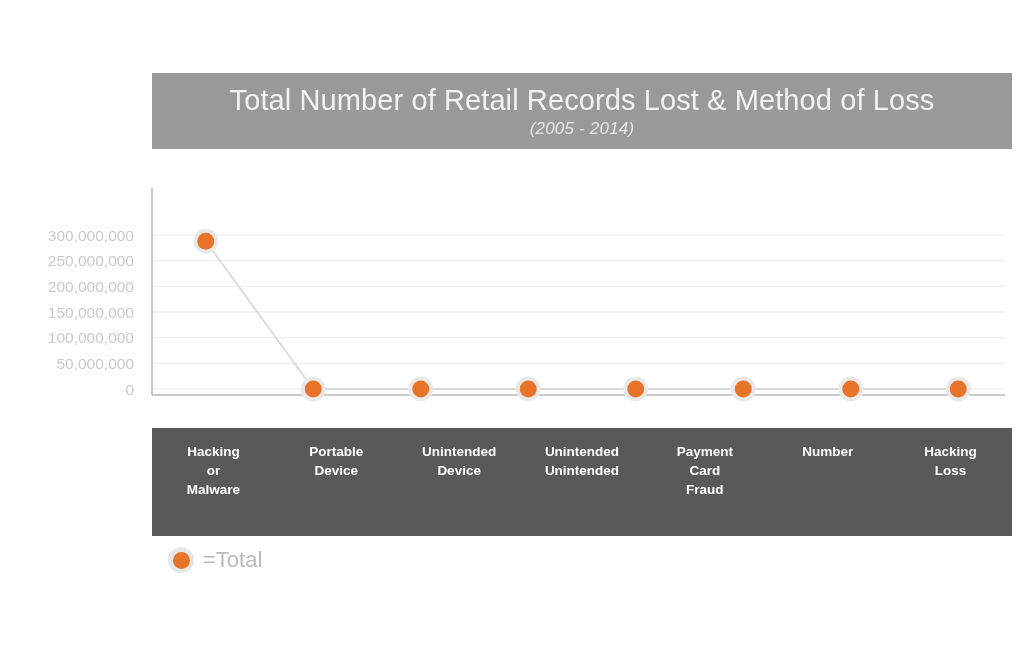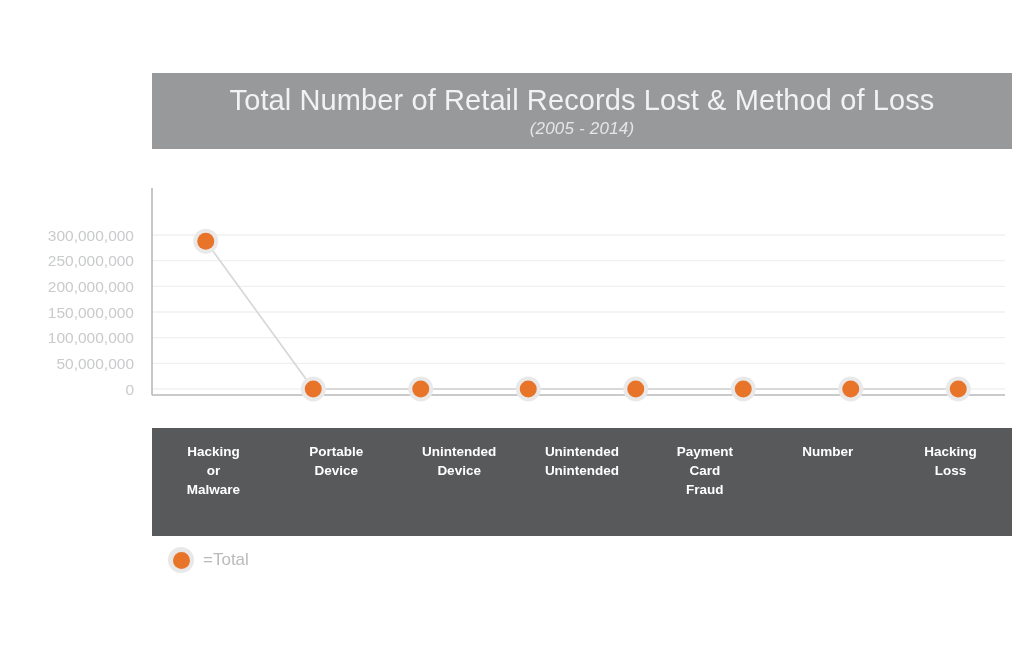--- a/index.html
+++ b/index.html
@@ -130,21 +130,21 @@
   .legend-marker i {
     display: block;
     width: 17px;
     height: 17px;
     border-radius: 50%;
     background: #e8742a;
   }
   .legend-text {
     margin-left: 9px;
     color: #b9babb;
-    font-size: 17px;
+    font-size: 22px;
     font-weight: 400;
     font-family: "Liberation Sans", sans-serif;
     white-space: nowrap;
   }
 </style>
 </head>
 <body>
 
 <div id="chart-root">
 

